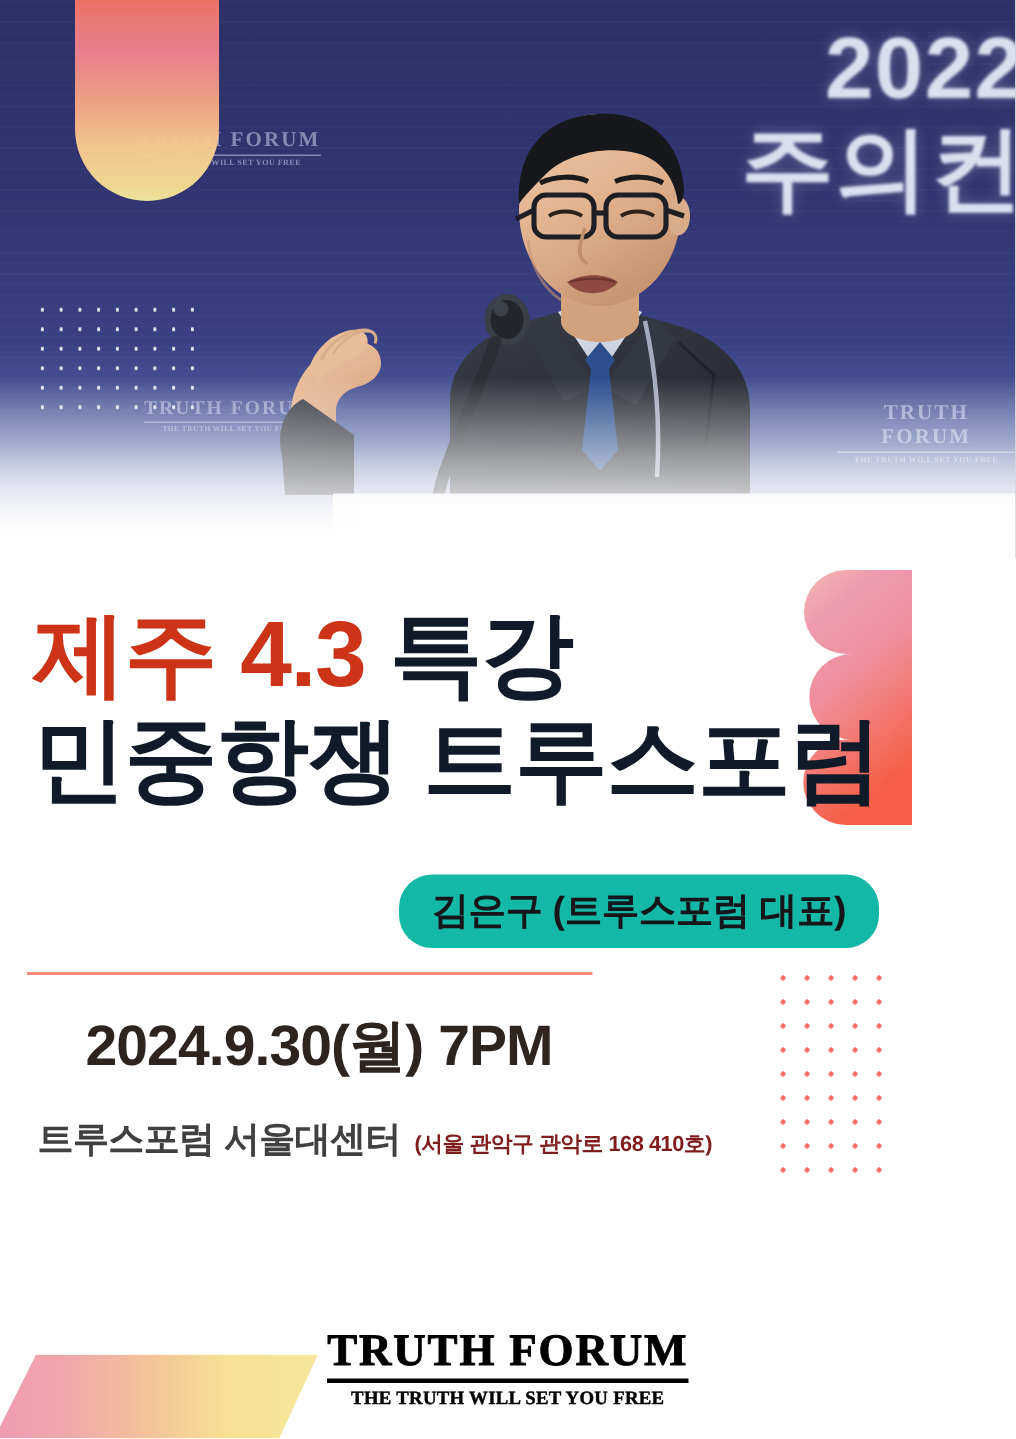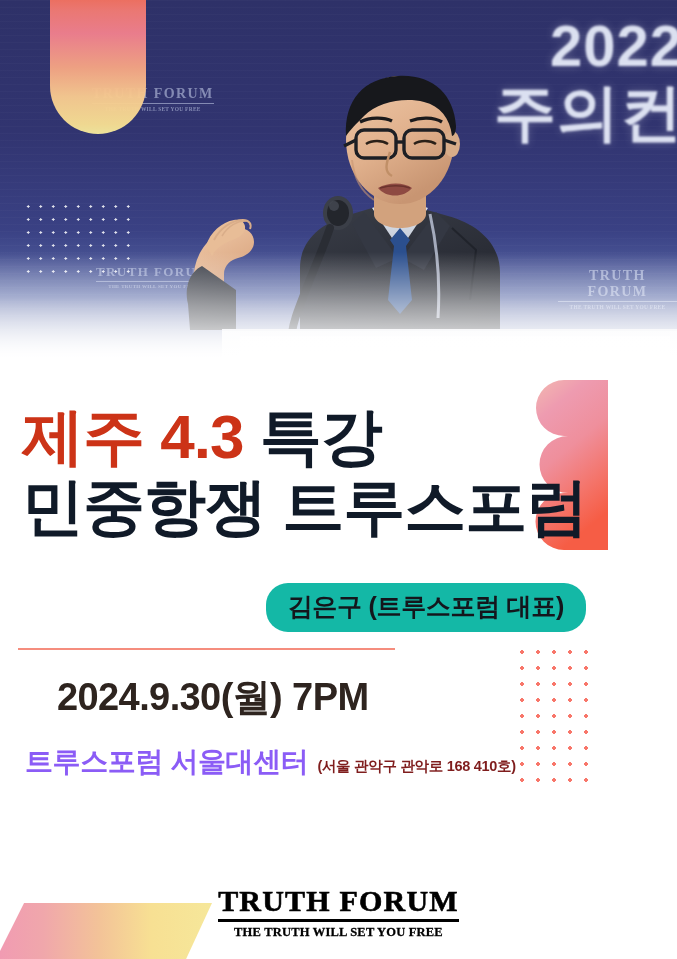--- a/index.html
+++ b/index.html
@@ -274,23 +274,23 @@
     position: absolute;
     left: 25px;
     top: 371px;
     display: flex;
     align-items: baseline;
     gap: 9px;
     z-index: 6;
     white-space: nowrap;
   }
   .venue-name {
-    font-size: 28px;
-    font-weight: 700;
-    color: #8b5cf6;
+    font-size: 24px;
+    font-weight: 700;
+    color: #404040;
     letter-spacing: -.4px;
   }
   .venue-addr {
     font-size: 14.5px;
     font-weight: 700;
     color: #7f1d1d;
     letter-spacing: -.3px;
   }
 
   

